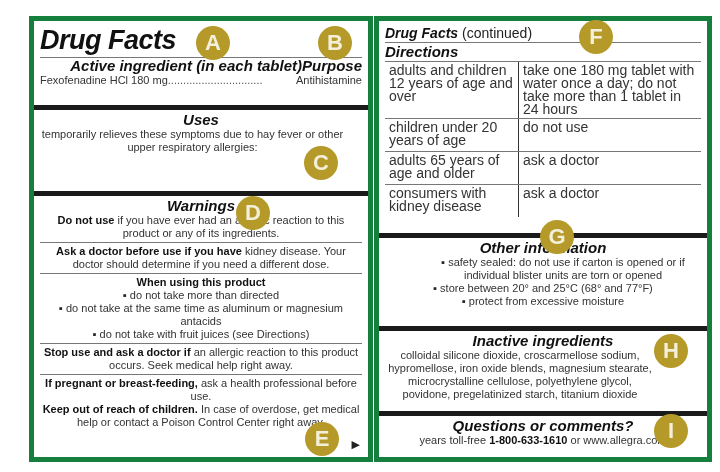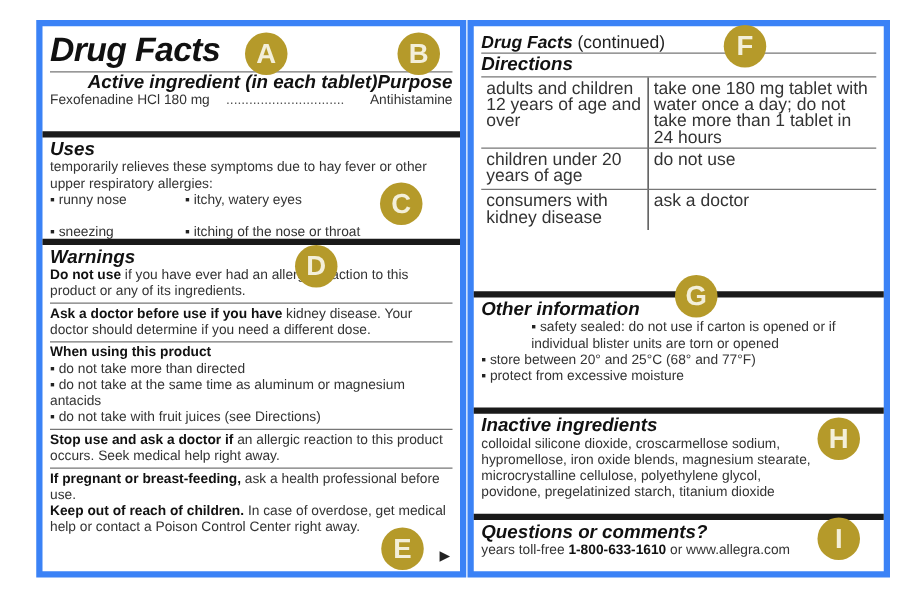--- a/index.html
+++ b/index.html
@@ -1,25 +1,25 @@
 <!DOCTYPE html>
 <html><head>
 <meta charset="utf-8">
 <style>
   html, body { margin:0; padding:0; background:#ffffff; }
   body { width:720px; height:472px; position:relative; overflow:hidden;
          font-family:"Liberation Sans", sans-serif; color:#222; }
-  .panel { position:absolute; border:5px solid #3b82f6; background:#fff; box-sizing:border-box; }
+  .panel { position:absolute; border:5px solid #15803d; background:#fff; box-sizing:border-box; }
   #left { left:29px; top:16px; width:344px; height:446px; }
   #right { left:374px; top:16px; width:338px; height:446px; }
   .sec { position:absolute; left:0; right:0; box-sizing:border-box; padding:0 6px; }
-  .thick { border-top:5px solid #1a1a1a; }
+  .thick { border-top:5px solid #1a1a1a;text-align:center; }
   .h1 { font-weight:bold; font-style:italic; font-size:27px; letter-spacing:-0.5px; line-height:30px; color:#111; }
   .h2 { font-weight:bold; font-style:italic; font-size:15px; line-height:16px; color:#111; }
-  .t { font-size:11px; line-height:13px; color:#333;gap:13px; }
+  .t { font-size:11px; line-height:13px; color:#333; }
   .b { font-weight:bold; color:#111; }
   .rule { border-top:1px solid #777; }
   .row2 { display:flex; justify-content:flex-end; align-items:baseline; }
   .bul::before { content:"\25AA"; margin-right:3px; color:#222; }
   .badge { position:absolute; width:34px; height:34px; border-radius:50%; background:#b59a2a;
            color:#f3efd9; font-weight:bold; font-size:22px; line-height:34px; text-align:center; }
   table.dir { border-collapse:collapse; width:100%; }
   table.dir td { font-size:14px; line-height:13px; color:#333; vertical-align:top; padding:2px 4px; border-bottom:1px solid #777; }
   table.dir td:first-child { width:125px; border-right:1px solid #333; }
   table.dir tr:last-child td { border-bottom:none; }
@@ -38,26 +38,20 @@
     <div class="row2 t" style="white-space:nowrap; overflow:hidden;">
       <span>Fexofenadine HCl 180 mg</span>
       <span style="flex:1; overflow:hidden; color:#555;">...............................</span>
       <span>Antihistamine</span>
     </div>
   </div>
 
   <div class="sec thick" style="top:84px; height:91px; padding-top:2px;">
     <div class="h2">Uses</div>
     <div class="t" style="width:305px;">temporarily relieves these symptoms due to hay fever or other upper respiratory allergies:</div>
-    <div class="t" style="display:grid; grid-template-columns:95px 200px;">
-      <span class="bul">runny nose</span>
-      <span class="bul">itchy, watery eyes</span>
-      <span class="bul">sneezing</span>
-      <span class="bul">itching of the nose or throat</span>
-    </div>
   </div>
 
   <div class="sec thick" style="top:170px; bottom:0; padding-top:2px;">
     <div class="h2">Warnings</div>
     <div class="t" style="padding-bottom:2px;"><span class="b">Do not use</span><span> if you have ever had an allergic reaction to this product or any of its ingredients.</span></div>
     <div class="t rule" style="padding:2px 0;"><span class="b">Ask a doctor before use if you have</span><span> kidney disease. Your doctor should determine if you need a different dose.</span></div>
     <div class="t rule" style="padding:2px 0;">
       <div class="b">When using this product</div>
       <div class="bul">do not take more than directed</div>
       <div class="bul">do not take at the same time as aluminum or magnesium antacids</div>
@@ -82,20 +76,24 @@
       <tbody>
           <tr>
             <td style="height:42px;">adults and children 12 years of age and over</td>
             <td>take one 180 mg tablet with water once a day; do not take more than 1 tablet in 24 hours</td>
           </tr>
       <tr>
             <td style="height:28px;">children under 20 years of age</td>
             <td>do not use</td>
           </tr>
       <tr>
+            <td style="height:28px;">adults 65 years of age and older</td>
+            <td>ask a doctor</td>
+          </tr>
+      <tr>
             <td style="height:28px;">consumers with kidney disease</td>
             <td>ask a doctor</td>
           </tr>
     </tbody>
       </table>
   </div>
 
   <div class="sec thick" style="top:212px; height:96px; padding-top:2px;">
     <div class="h2">Other information</div>
     <div class="t bul" style="padding-left:0;margin-left:40px;">safety sealed: do not use if carton is opened or if individual blister units are torn or opened</div>

